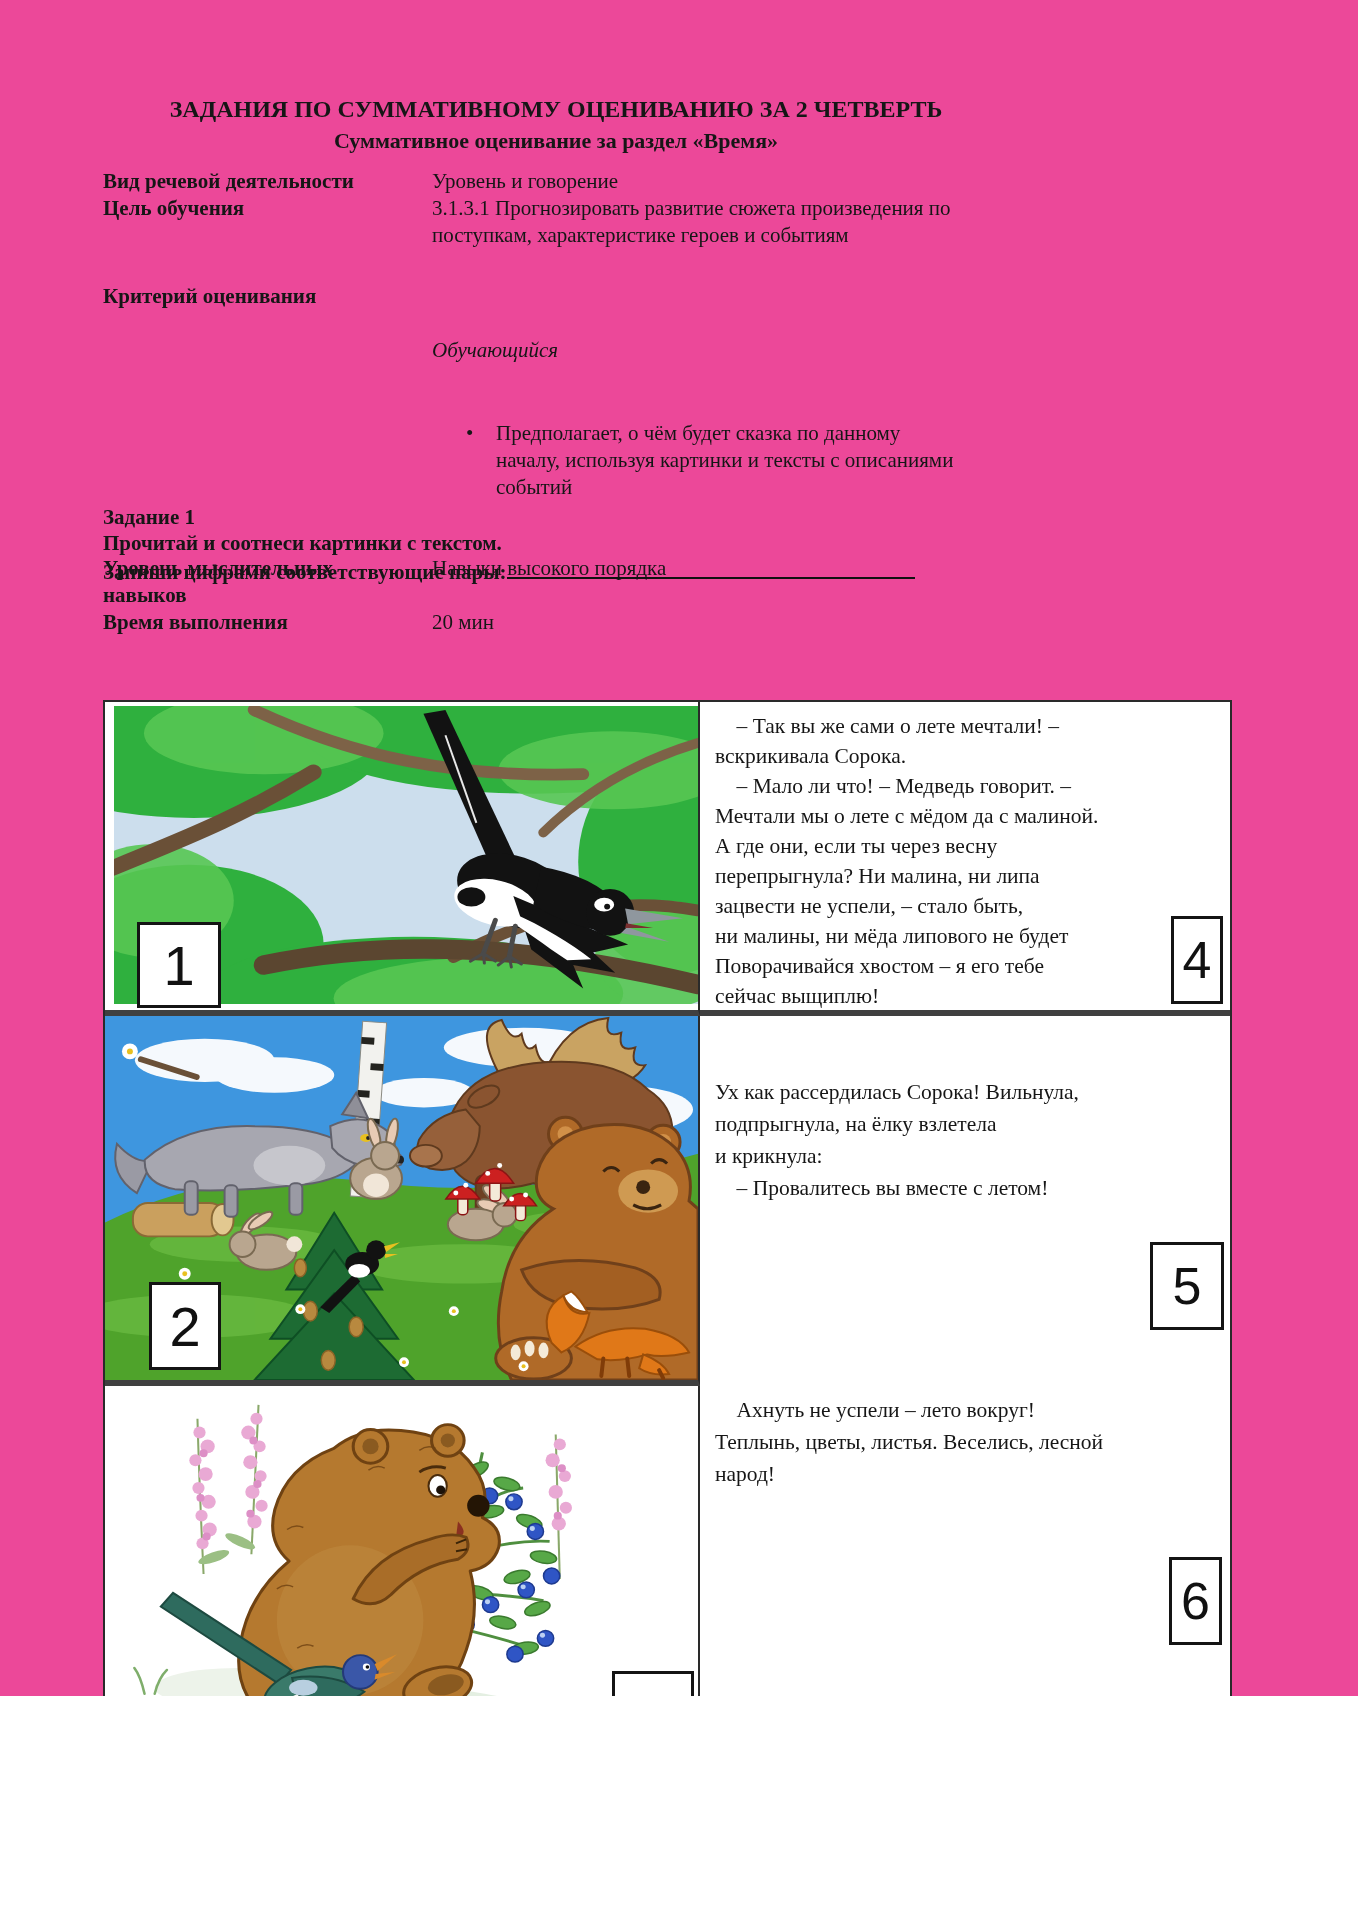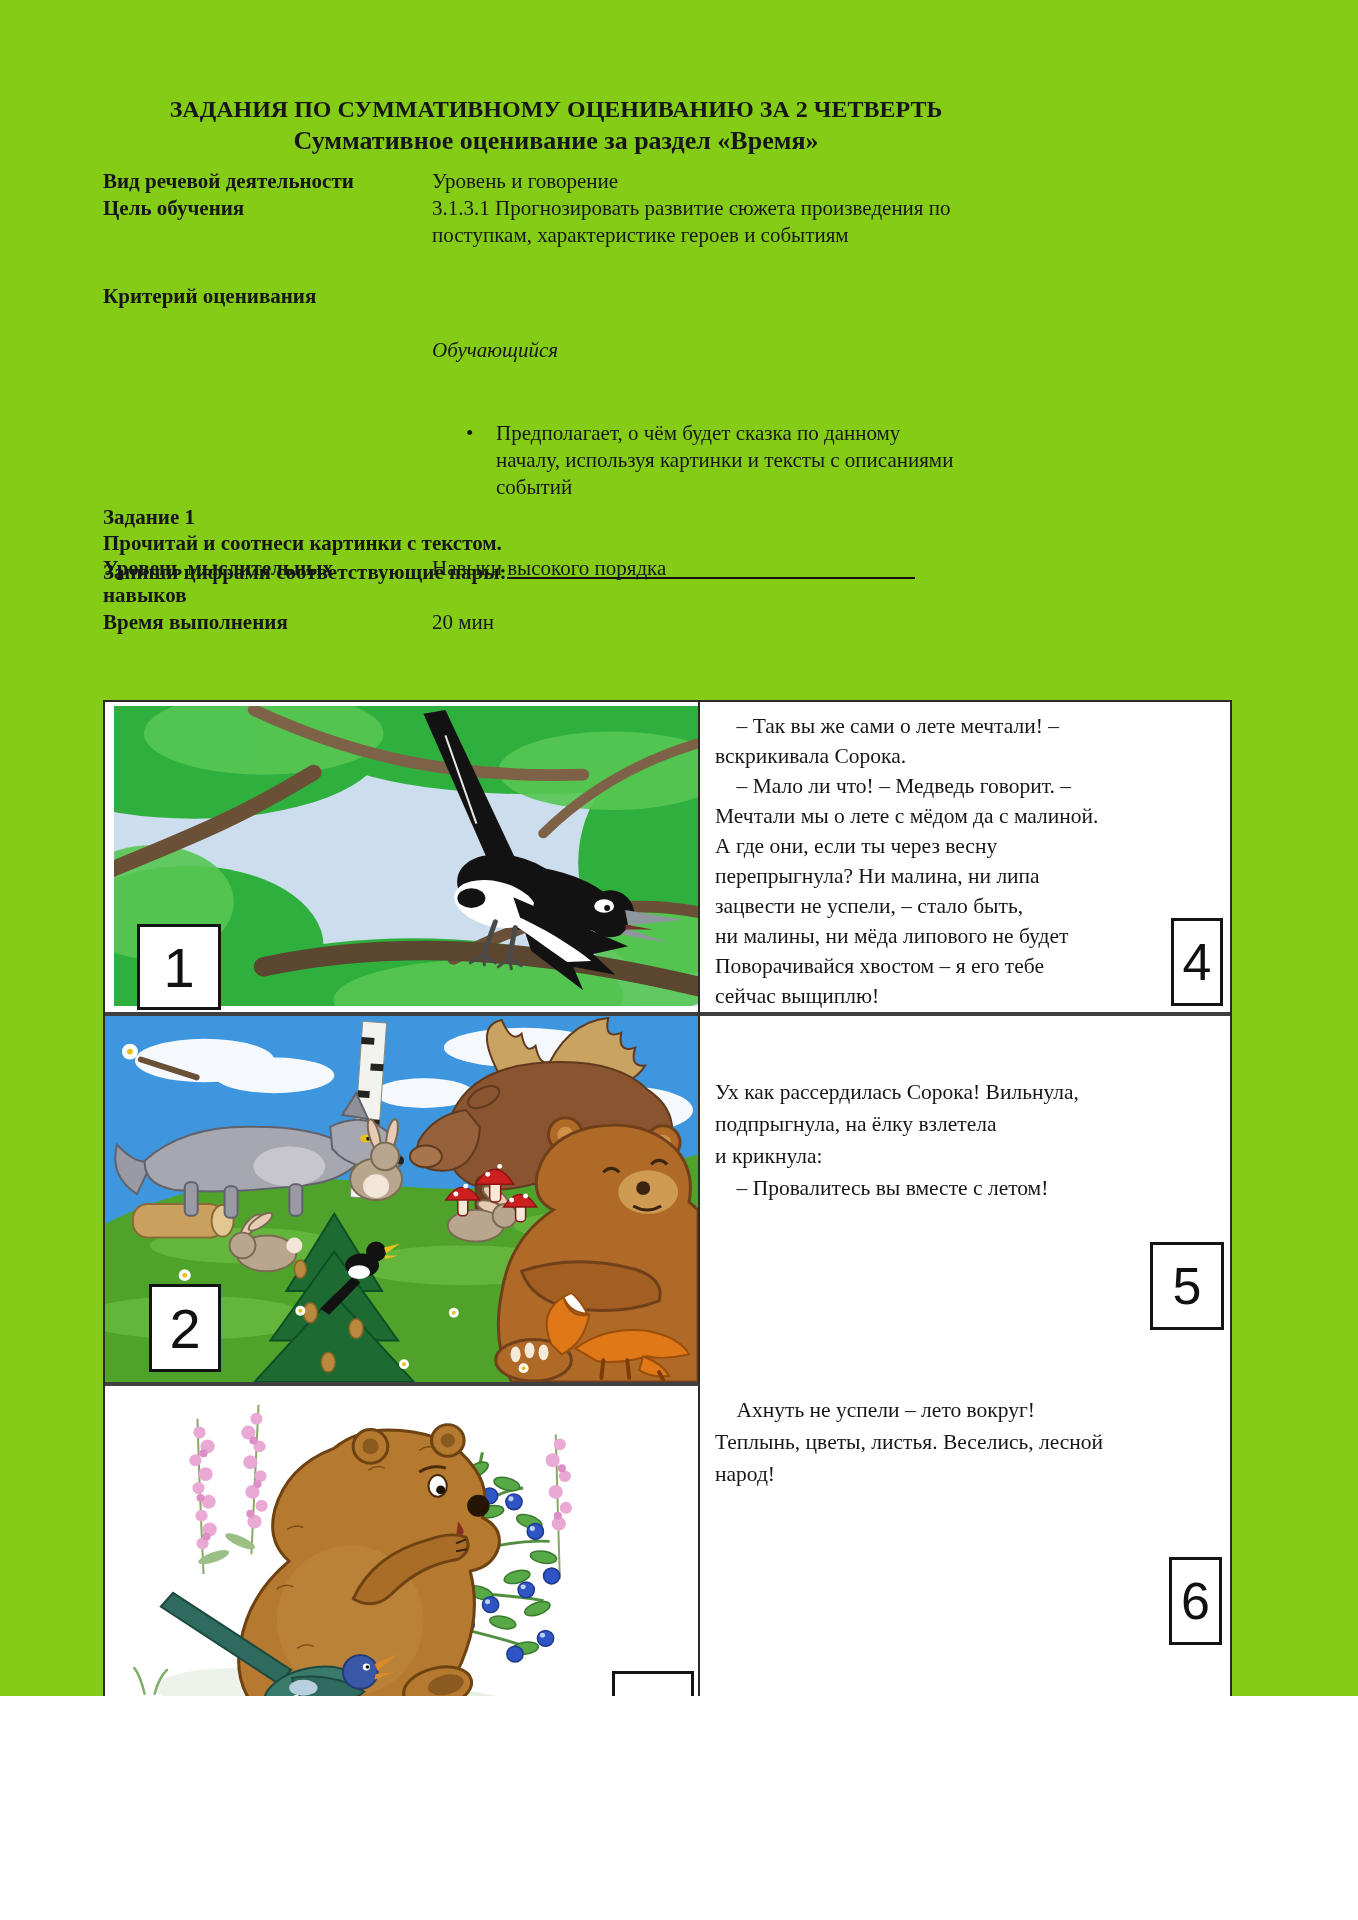--- a/index.html
+++ b/index.html
@@ -1,22 +1,22 @@
 <!DOCTYPE html>
 <html><head>
 <meta charset="utf-8">
 <style>
   html,body{margin:0;padding:0;background:#fff;}
-  .sheet{position:relative;width:1358px;height:1696px;background:#84cc16;overflow:hidden;
+  .sheet{position:relative;width:1358px;height:1696px;background:#ec4899;overflow:hidden;
          font-family:"Liberation Serif","DejaVu Serif",serif;color:#161616;}
 
   
   .hdr{position:absolute;top:94px;left:0;width:1112px;text-align:center;}
   .title{font-size:24px;font-weight:bold;line-height:30px;}
-  .subtitle{font-size:26px;font-weight:bold;line-height:30px;margin-top:2px;font-family:Liberation Serif, serif;}
+  .subtitle{font-size:22px;font-weight:bold;line-height:30px;margin-top:2px;font-family:Liberation Serif, serif;}
 
   
   .meta{position:absolute;top:168px;left:103px;width:1080px;font-size:21px;line-height:27px;}
   .mrow{display:grid;grid-template-columns:329px 620px;}
   .mrow.crit{margin-top:34px;}
   .mlabel{font-weight:bold;white-space:pre-wrap;}
   .mvalue{white-space:pre-wrap;}
   .ital{font-style:italic;}
   .bullet-row{display:flex;margin-left:34px;margin-top:2px;}
   .bullet-dot{width:30px;flex:0 0 30px;font-size:21px;}
@@ -25,21 +25,21 @@
   
   .task{position:absolute;top:472px;left:103px;font-size:21px;font-weight:bold;line-height:26px;margin-top:32px;}
   .blank{display:inline-block;width:408px;height:1em;border-bottom:2px solid #111;}
 
   
   .match{position:absolute;top:700px;left:103px;display:grid;
          grid-template-columns:595px 530px;grid-template-rows:314px 370px 384px;
          border:2px solid #2a2a2a;}
   .cell{position:relative;box-sizing:border-box;background:#fff;overflow:hidden;}
   .c-r{border-right:2px solid #2a2a2a;}
-  .c-b{border-bottom:4px solid #404040;}
+  .c-b{border-bottom:6px solid #404040;}
   .pic1-pad{padding:4px 0 6px 9px;}
   .pic3-pad{padding:5px 0 6px 9px;}
   .pic-fill{width:100%;height:100%;display:block;}
   .story{white-space:pre-wrap;font-size:21.5px;line-height:30px;padding:9px 10px 0 15px;}
   .story.s5{padding-top:60px;line-height:32px;}
   .story.s6{padding-top:8px;line-height:32px;}
 
   .numbox{position:absolute;background:#fff;border:3px solid #141414;
           display:flex;align-items:center;justify-content:center;
           font-family:"Liberation Sans","DejaVu Sans",sans-serif;font-size:52px;color:#111;}

